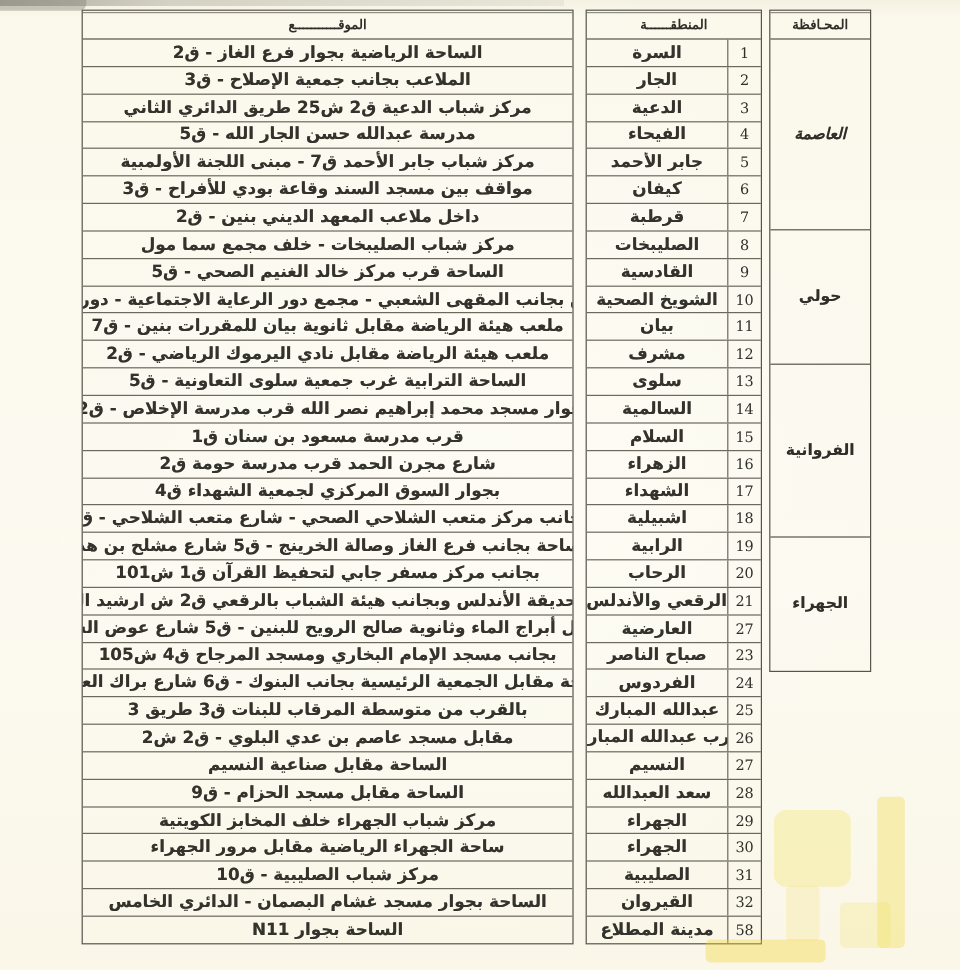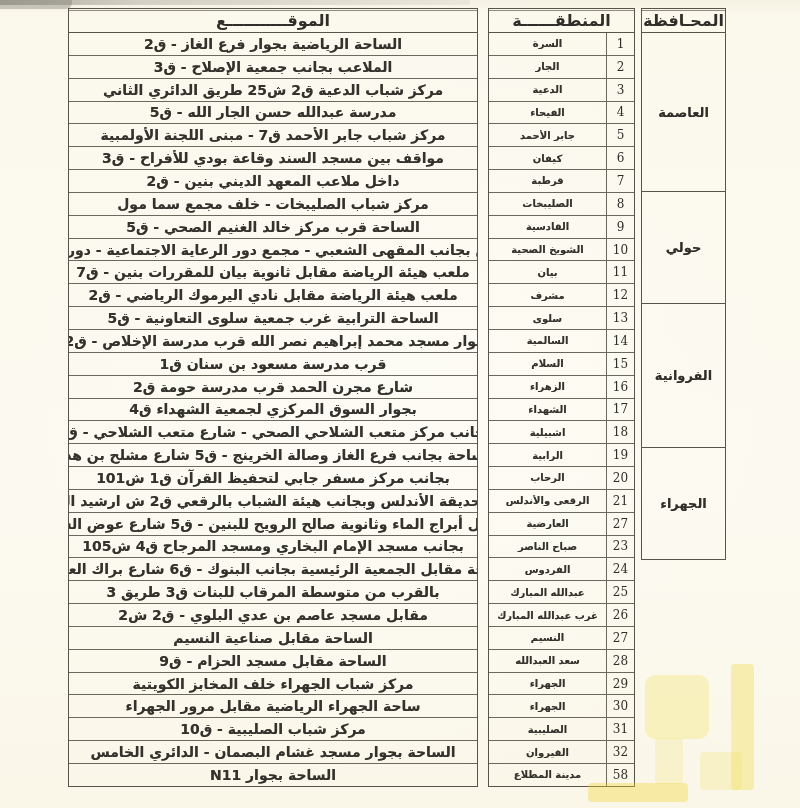--- a/index.html
+++ b/index.html
@@ -37,22 +37,23 @@
     z-index:2;
   }
   .tbox::before{ 
     content:'';position:absolute;left:0;right:0;top:1px;height:1px;
     background:#57544b;opacity:.65;pointer-events:none;
   }
   .hdr{
     height:23px;flex:0 0 23px;
     border-bottom:1.5px solid #57544b;
     display:flex;align-items:center;justify-content:center;
-    font-size:16px;font-weight:700;color:#2f2e29;
+    font-size:11px;font-weight:700;color:#2f2e29;
     letter-spacing:.2px;
+    font-family:Liberation Serif, serif;
   }
   .body-col{flex:1 1 auto;display:flex;flex-direction:column;}
   .row{
     flex:1 1 0;display:flex;align-items:center;justify-content:center;
     border-top:1px solid #6b685e;
     color:#33322c;
     box-sizing:border-box;
   }
   .row:first-child{border-top:none;}
   .loc-row{
@@ -64,21 +65,21 @@
   .num{
     flex:0 0 27px;align-self:stretch;
     display:flex;align-items:center;justify-content:center;
     border-left:none;
     font-family:"DejaVu Serif", serif;
     font-size:12px;color:#2f2e29;
   }
   .area-row .num{border-inline-end:1px solid #6b685e;}
   .area{
     flex:1 1 auto;display:flex;align-items:center;justify-content:center;
-    font-size:10px;font-weight:700;color:#33322c;
+    font-size:14px;font-weight:700;color:#33322c;
     text-shadow:0 0 .5px rgba(55,53,45,.5);
     padding:0 2px;white-space:nowrap;overflow:hidden;
   }
   .gov-body{flex:1 1 auto;display:flex;flex-direction:column;}
   .gov-section{
     display:flex;align-items:center;justify-content:center;
     font-size:13px;font-weight:600;color:#2f2e29;
     border-top:1px solid #57544b;
     text-shadow:0 0 .5px rgba(55,53,45,.5);
   }
@@ -272,21 +273,21 @@
         <div class="row area-row">
           <div class="num">58</div>
           <div class="area">مدينة المطلاع</div>
         </div>
       </div>
   </div>
 
   <div class="tbox" style="left:641px;top:8px;width:85px;height:552px;">
     <div class="hdr">المحـافظة</div>
     <div class="gov-body">
-        <div class="gov-section" style="flex-grow: 10; flex-basis: 0px;">العاصمة</div>
+        <div class="gov-section" style="flex-grow: 10; flex-basis: 0px; font-style: italic;">العاصمة</div>
         <div class="gov-section" style="flex-grow: 7; flex-basis: 0px;">حولي</div>
         <div class="gov-section" style="flex-grow: 9; flex-basis: 0px;">الفروانية</div>
         <div class="gov-section" style="flex-grow: 7; flex-basis: 0px;">الجهراء</div>
       </div>
   </div>
 
   <div class="hl hl-v"></div>
   <div class="hl hl-p1"></div>
   <div class="hl hl-p2"></div>
   <div class="hl hl-p3"></div>

